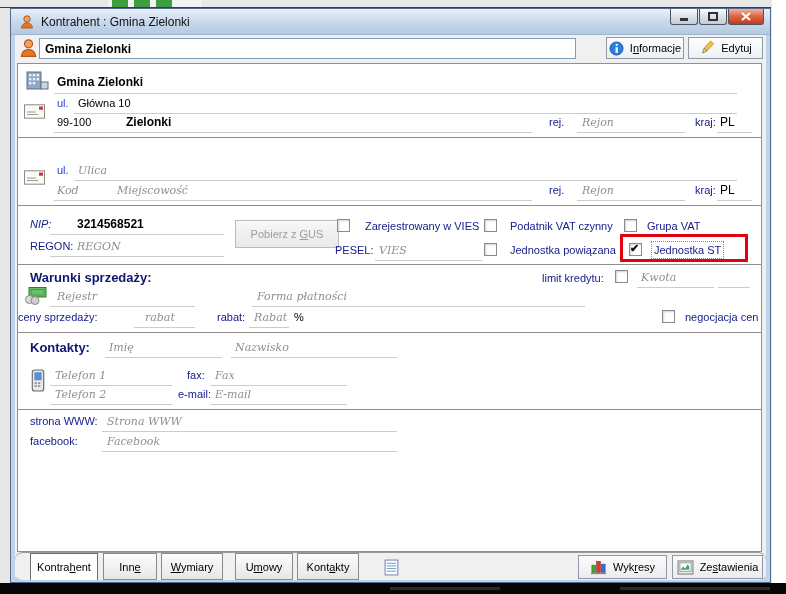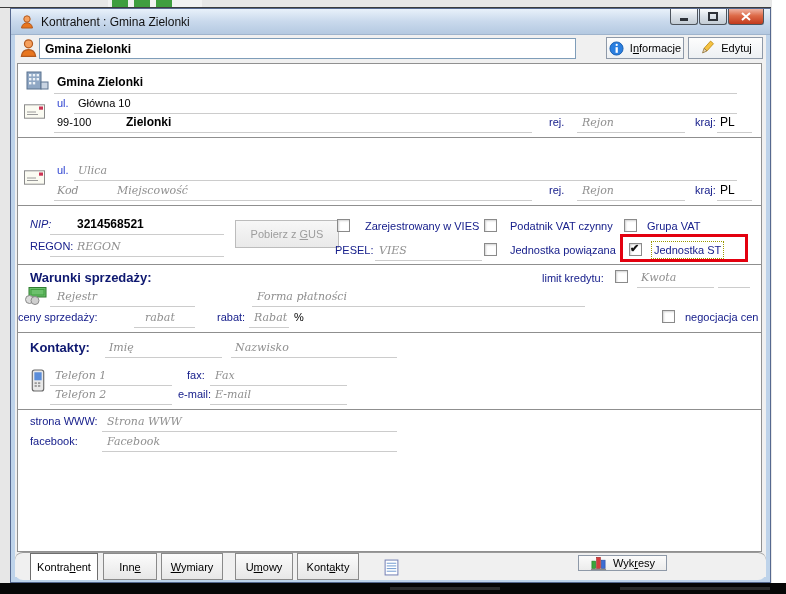--- a/index.html
+++ b/index.html
@@ -62,21 +62,21 @@
   .gus-btn { position:absolute; left:217px; top:156px; width:104px; height:28px;
              background:linear-gradient(#f7f7f7,#e9e9e9); border:1px solid #bcbcbc;
              color:#9d9d9d; font-size:11px; display:flex; align-items:center; justify-content:center; }
 
   
   .tabstrip { position:absolute; left:0; right:0; top:517px; height:28px; background:#f0f0f0;
               border-top:1px solid #9a9a9a;border-radius:8px; }
   .tab { position:absolute; top:0; height:27px; background:linear-gradient(#fcfcfc,#e7e7e7);
          border:1px solid #8a8a8a; display:flex; align-items:center; justify-content:center; font-size:11px; }
   .tab.active { top:0; height:27px; background:#fff; border-color:#6e6e6e; border-bottom:none; }
-  .fbtn { position:absolute; top:2px; height:16px; display:flex; align-items:center; justify-content:center;
+  .fbtn { position:absolute; top:2px; height:24px; display:flex; align-items:center; justify-content:center;
           gap:6px; background:linear-gradient(#fbfbfb,#ececec); border:1px solid #8e99a8; font-size:11px; }
   .ac { text-decoration:underline; }
 </style>
 </head>
 <body>
 
 <div class="bg-right-strip"></div>
 <div class="bg-toolbar">
   <i></i>
   <i></i>
@@ -327,15 +327,23 @@
 
       <div class="fbtn" style="left:563px;width:89px;">
         <svg width="17" height="16" viewBox="0 0 18 16">
           <rect x="2" y="6" width="4" height="8" fill="#3aa63a" stroke="#1e7a1e" stroke-width="0.6"></rect>
           <rect x="7" y="2" width="4" height="12" fill="#d43c3c" stroke="#9c1f1f" stroke-width="0.6"></rect>
           <rect x="12" y="5" width="4" height="9" fill="#3c6cd4" stroke="#23479c" stroke-width="0.6"></rect>
           <rect x="1" y="14" width="16" height="1.6" fill="#8a8a8a"></rect>
         </svg>
         <span><span>Wyk</span><span class="ac">r</span><span>esy</span></span>
       </div>
+      <div class="fbtn" style="left:657px;width:91px;">
+        <svg width="17" height="15" viewBox="0 0 18 16">
+          <rect x="1" y="1" width="16" height="14" fill="#e6e6e6" stroke="#777"></rect>
+          <rect x="3" y="3" width="12" height="9" fill="#fff" stroke="#999"></rect>
+          <path d="M3.5 10.5 l3-3.5 2 2 3-4.5 1.5 2.5 v3.5 z" fill="#3aa67a"></path>
+        </svg>
+        <span><span>Ze</span><span class="ac">s</span><span>tawienia</span></span>
+      </div>
     </div>
   </div>
 </div>
 
 </body></html>

